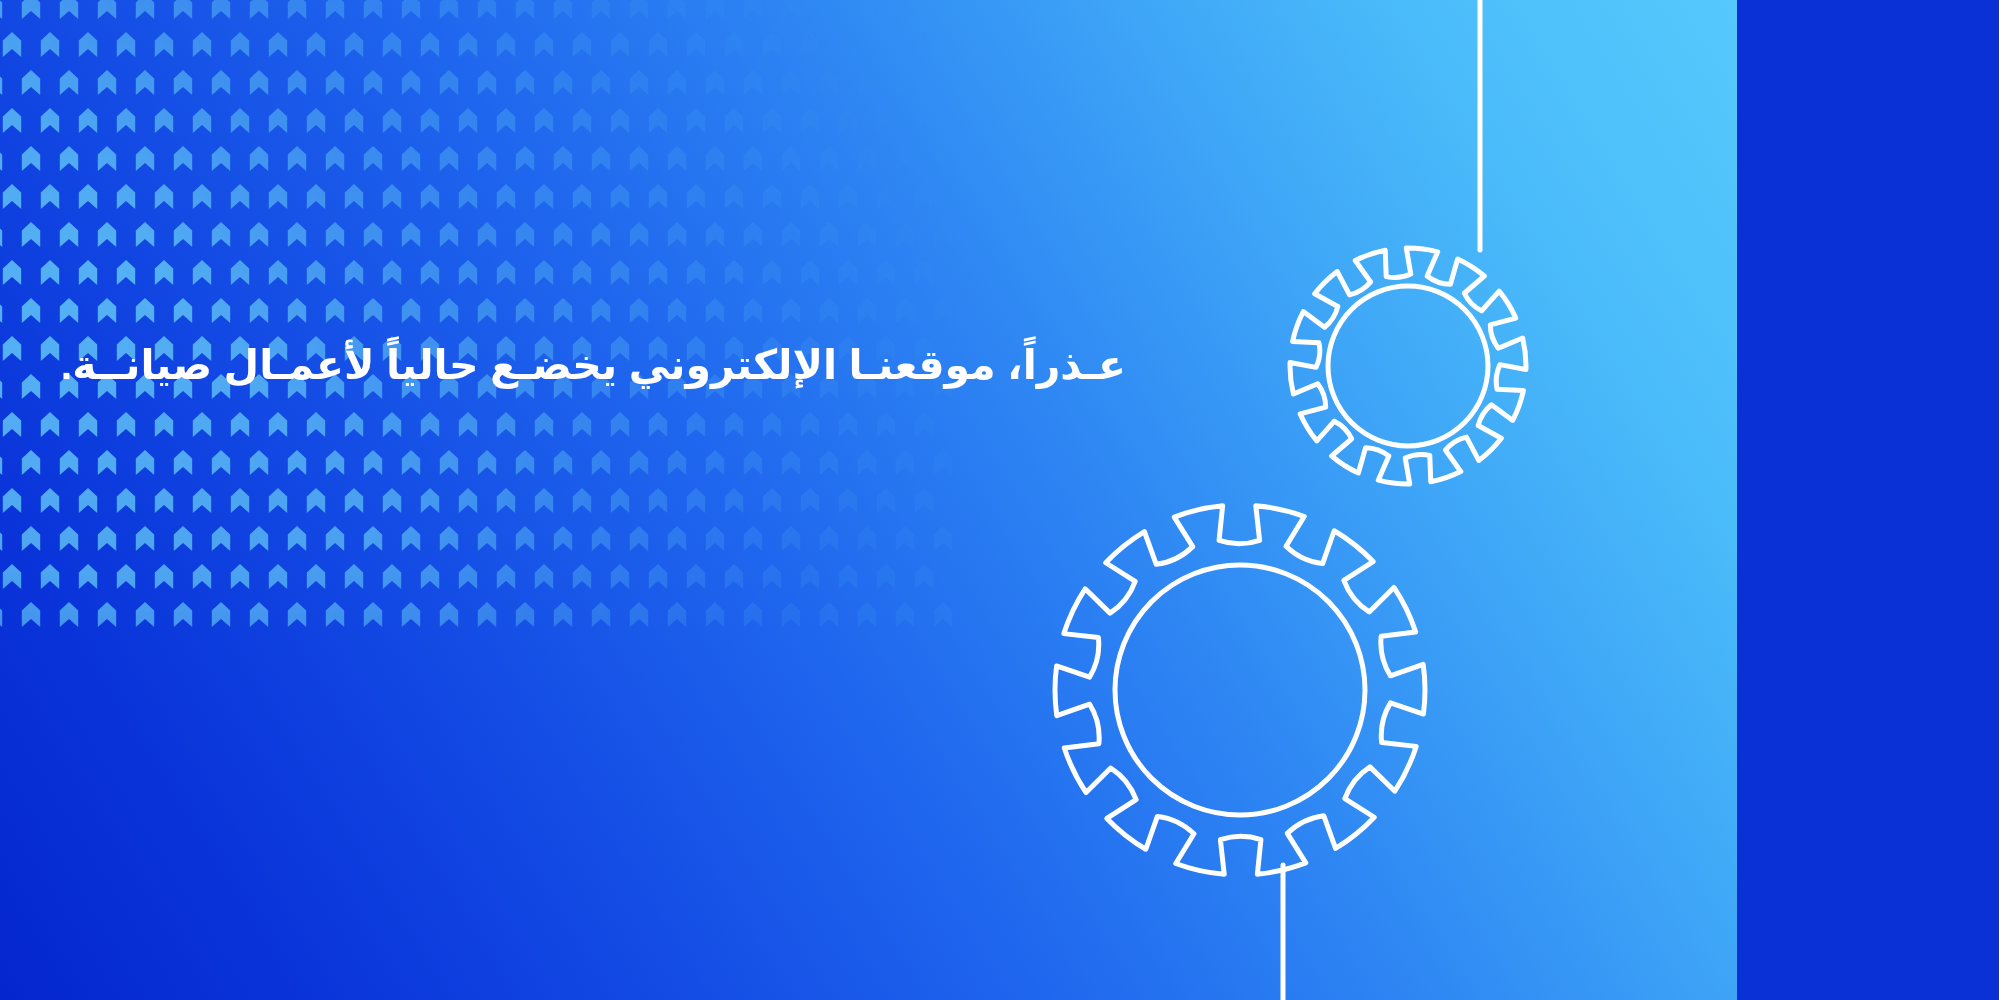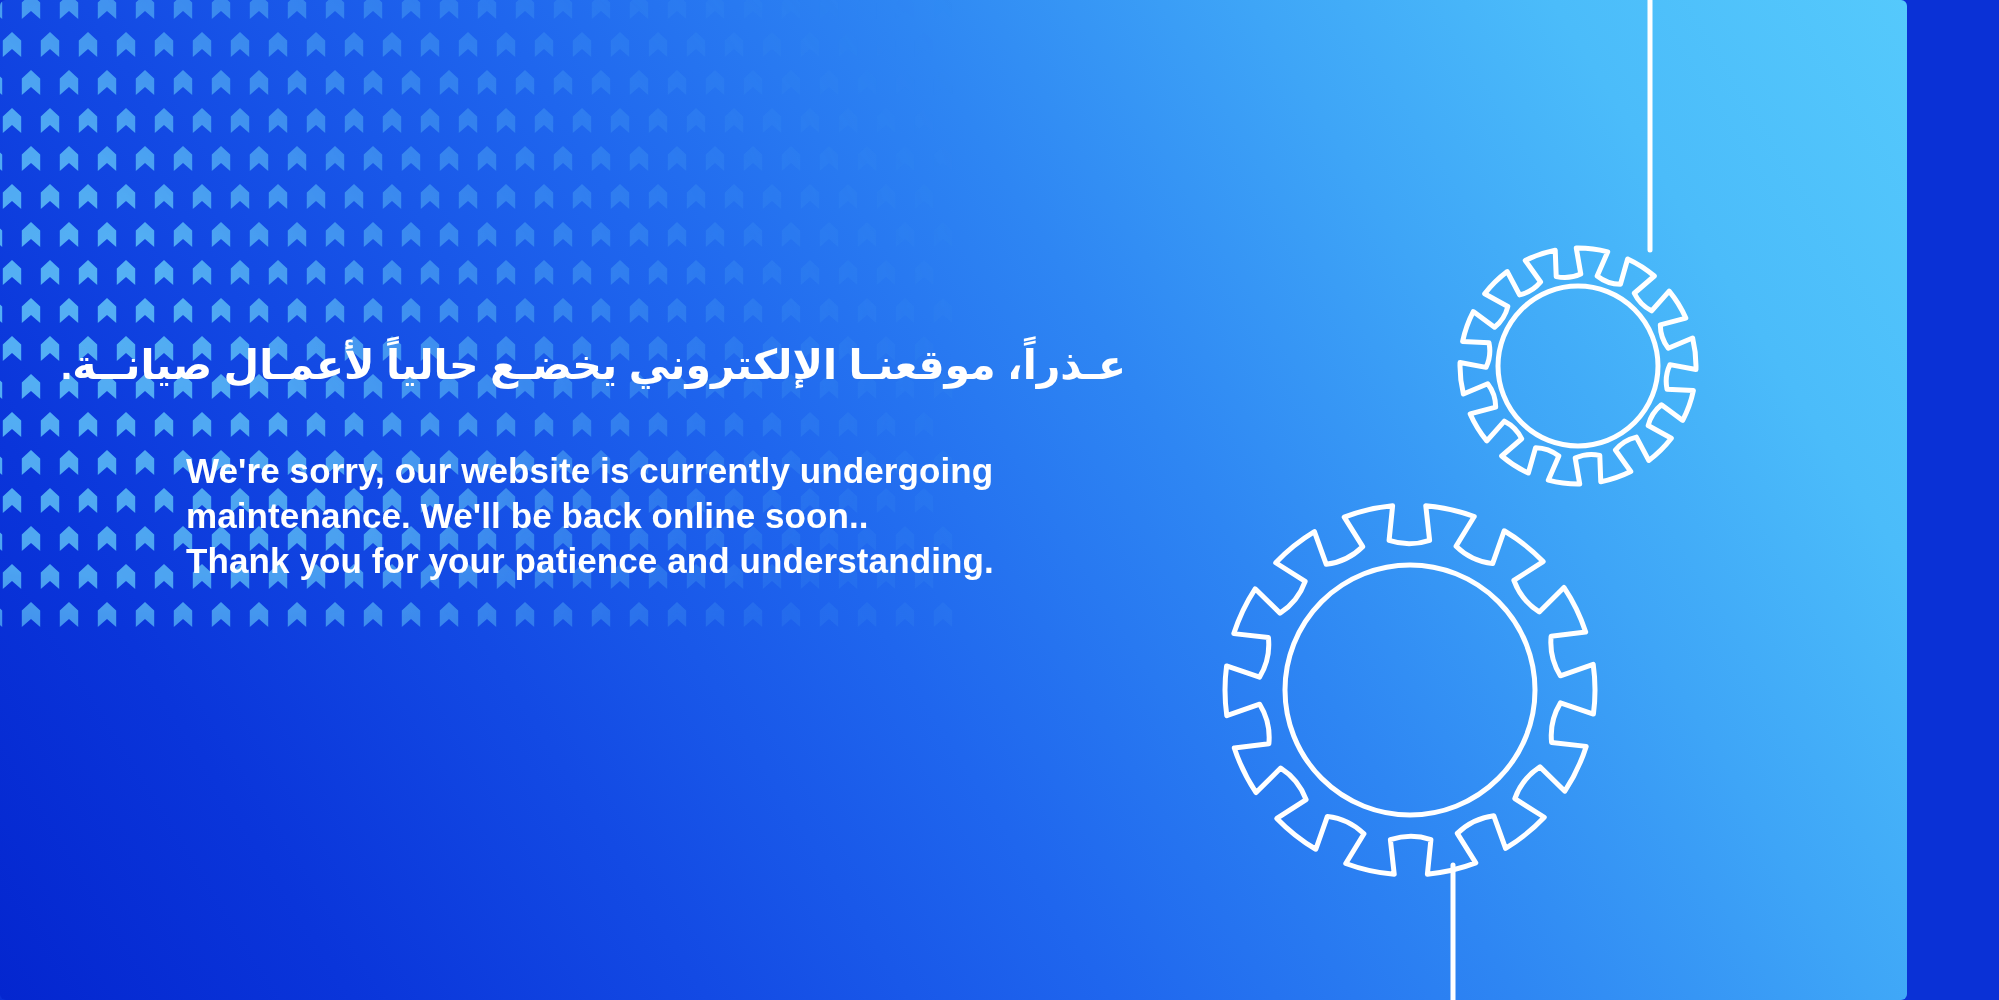--- a/index.html
+++ b/index.html
@@ -7,34 +7,33 @@
     margin: 0;
     padding: 0;
     background: #0a31d6;
   }
   body {
     font-family: "Liberation Sans", "DejaVu Sans", sans-serif;
   }
 
   #page {
     position: relative;
-    width: 1907px;
+    width: 1737px;
     height: 1000px;
     overflow: hidden;
     background:
       linear-gradient(58deg,
         #0426cf 0%,
         #0a35da 14%,
         #134ae4 28%,
         #1f66ee 44%,
         #2e86f3 60%,
         #3ea5f7 74%,
         #4bbcfa 86%,
         #55c9fc 100%);
-    border-radius: 6px;
   }
 
   
   #leaf-pattern {
     position: absolute;
     left: -40px;
     top: -60px;
     width: 1000px;
     height: 700px;
     pointer-events: none;
@@ -612,21 +611,16 @@
       <path id="bottomConnector" d="M1545,865 L1545,1000"></path>
     </g>
   </svg>
 
   <div id="message-block">
 
     <div id="arabic-paragraph" dir="rtl">
       <div class="ar-line">عـذراً، موقعنـا الإلكتروني يخضـع حالياً لأعمـال صيانــة.</div>
     </div>
 
-    <div id="english-paragraph" dir="ltr">
-      <div class="en-line">We're sorry, our website is currently undergoing</div>
-      <div class="en-line">maintenance. We'll be back online soon..</div>
-      <div class="en-line">Thank you for your patience and understanding.</div>
-    </div>
 
   </div>
 
 </div>
 
 </body></html>

